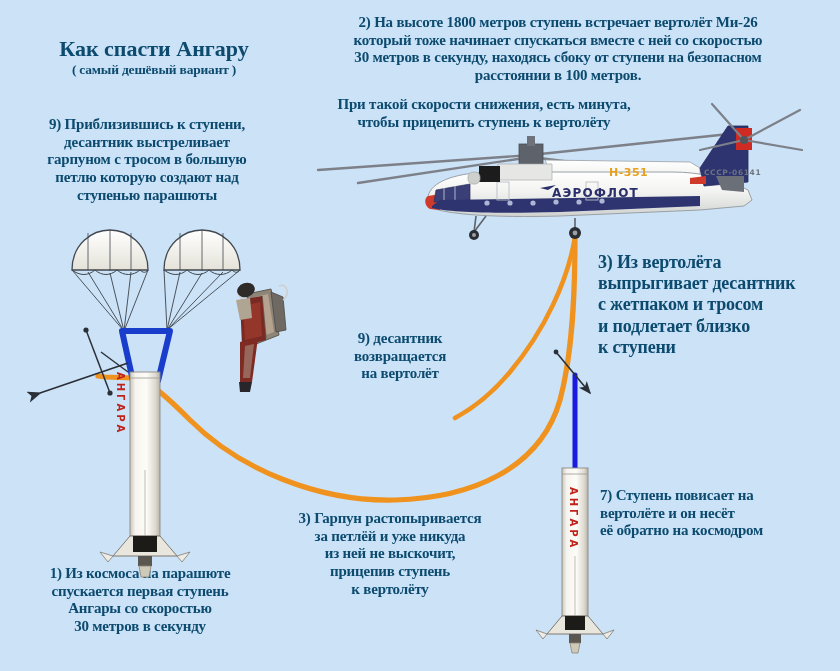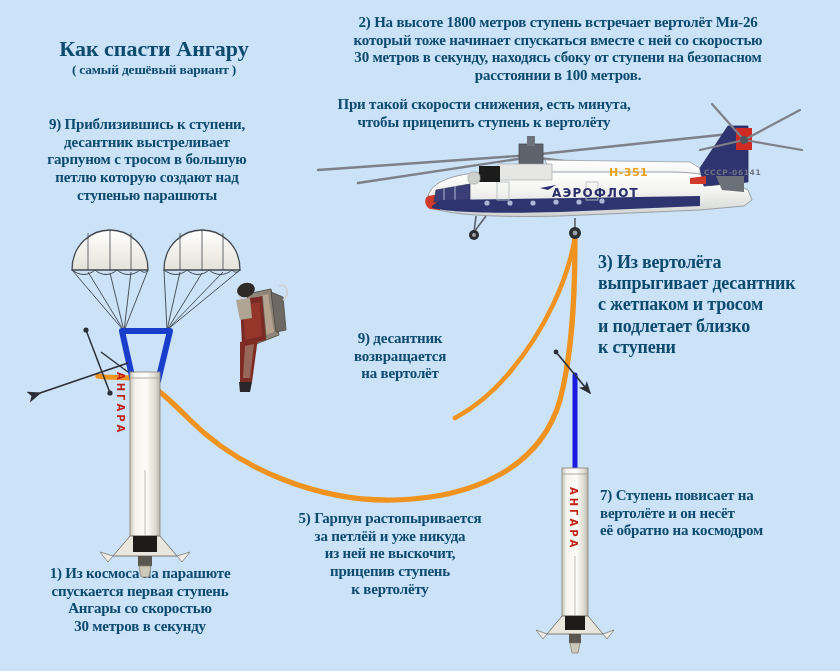--- a/index.html
+++ b/index.html
@@ -86,21 +86,21 @@
 петлю которую создают над
 ступенью парашюты</div>
   <div class="txt" id="b3">3) Из вертолёта
 выпрыгивает десантник
 с жетпаком и тросом
 и подлетает близко
 к ступени</div>
   <div class="txt" id="b6">9) десантник
 возвращается
 на вертолёт</div>
-  <div class="txt" id="b5">5) Гарпун растопыривается
+  <div class="txt" id="b5">3) Гарпун растопыривается
 за петлёй и уже никуда
 из ней не выскочит,
 прицепив ступень
 к вертолёту</div>
   <div class="txt" id="b1">1) Из космоса на парашюте
 спускается первая ступень
 Ангары со скоростью
 30 метров в секунду</div>
   <div class="txt" id="b7">7) Ступень повисает на
 вертолёте и он несёт

